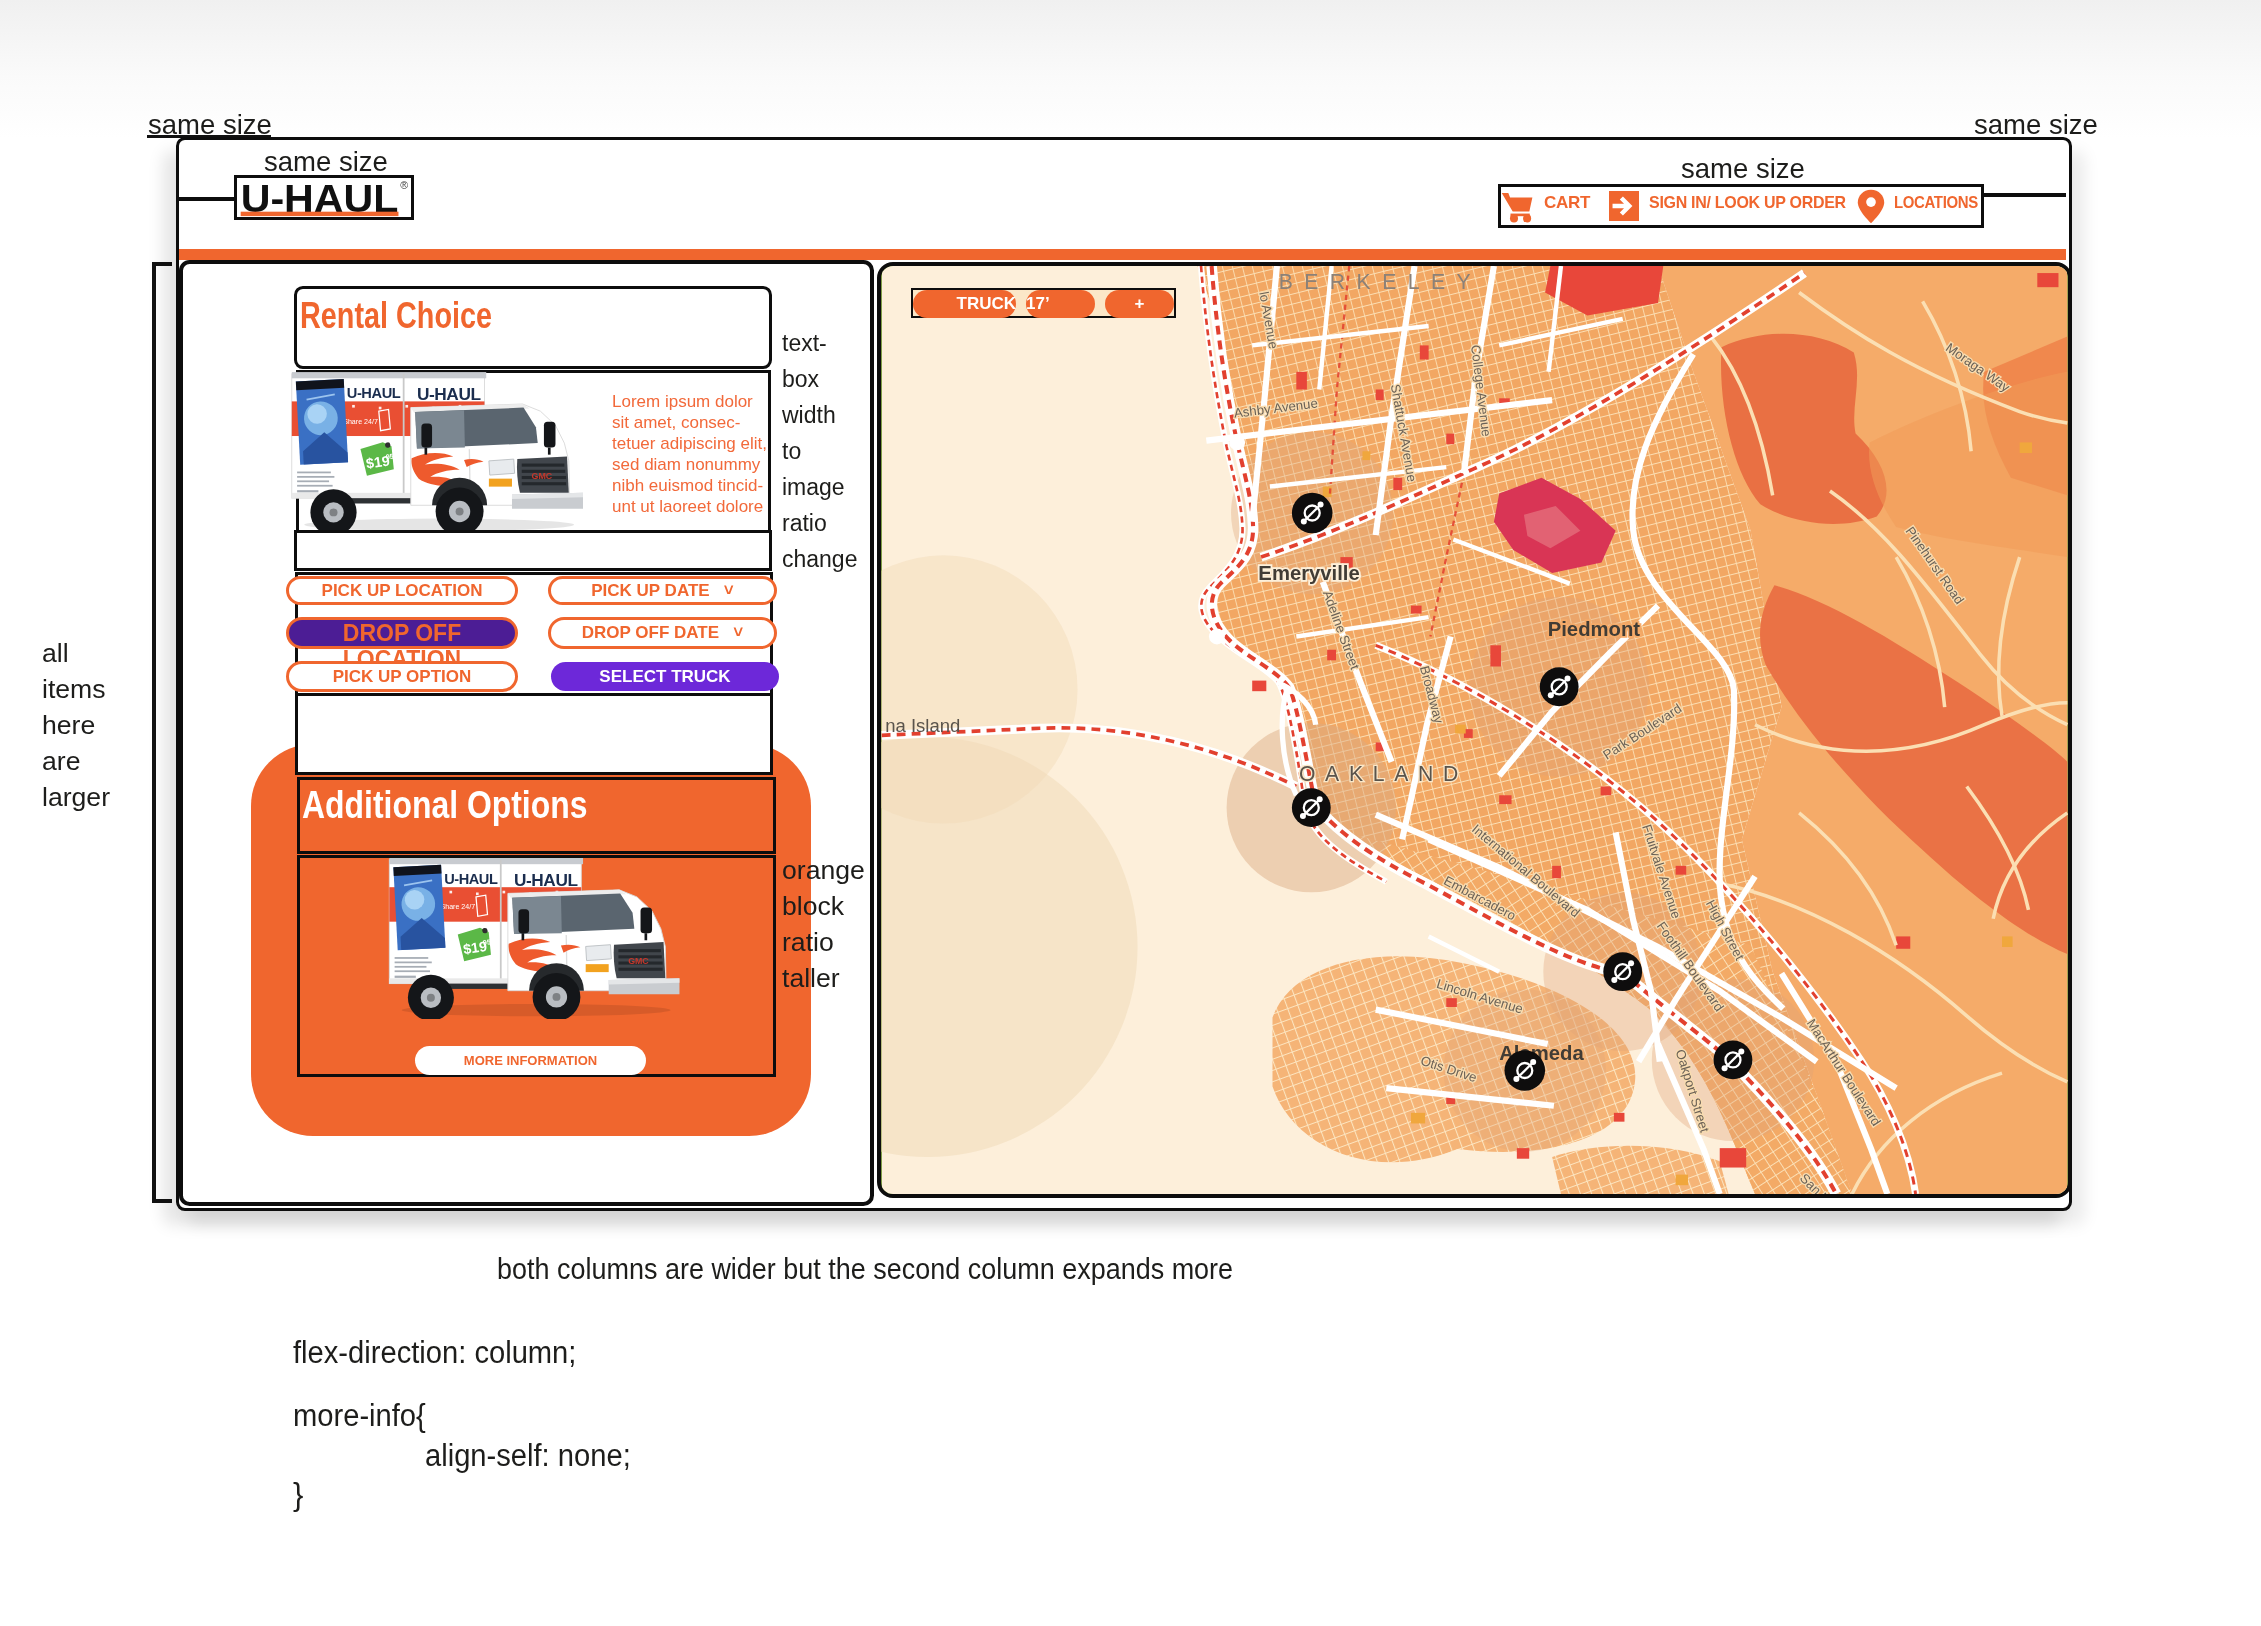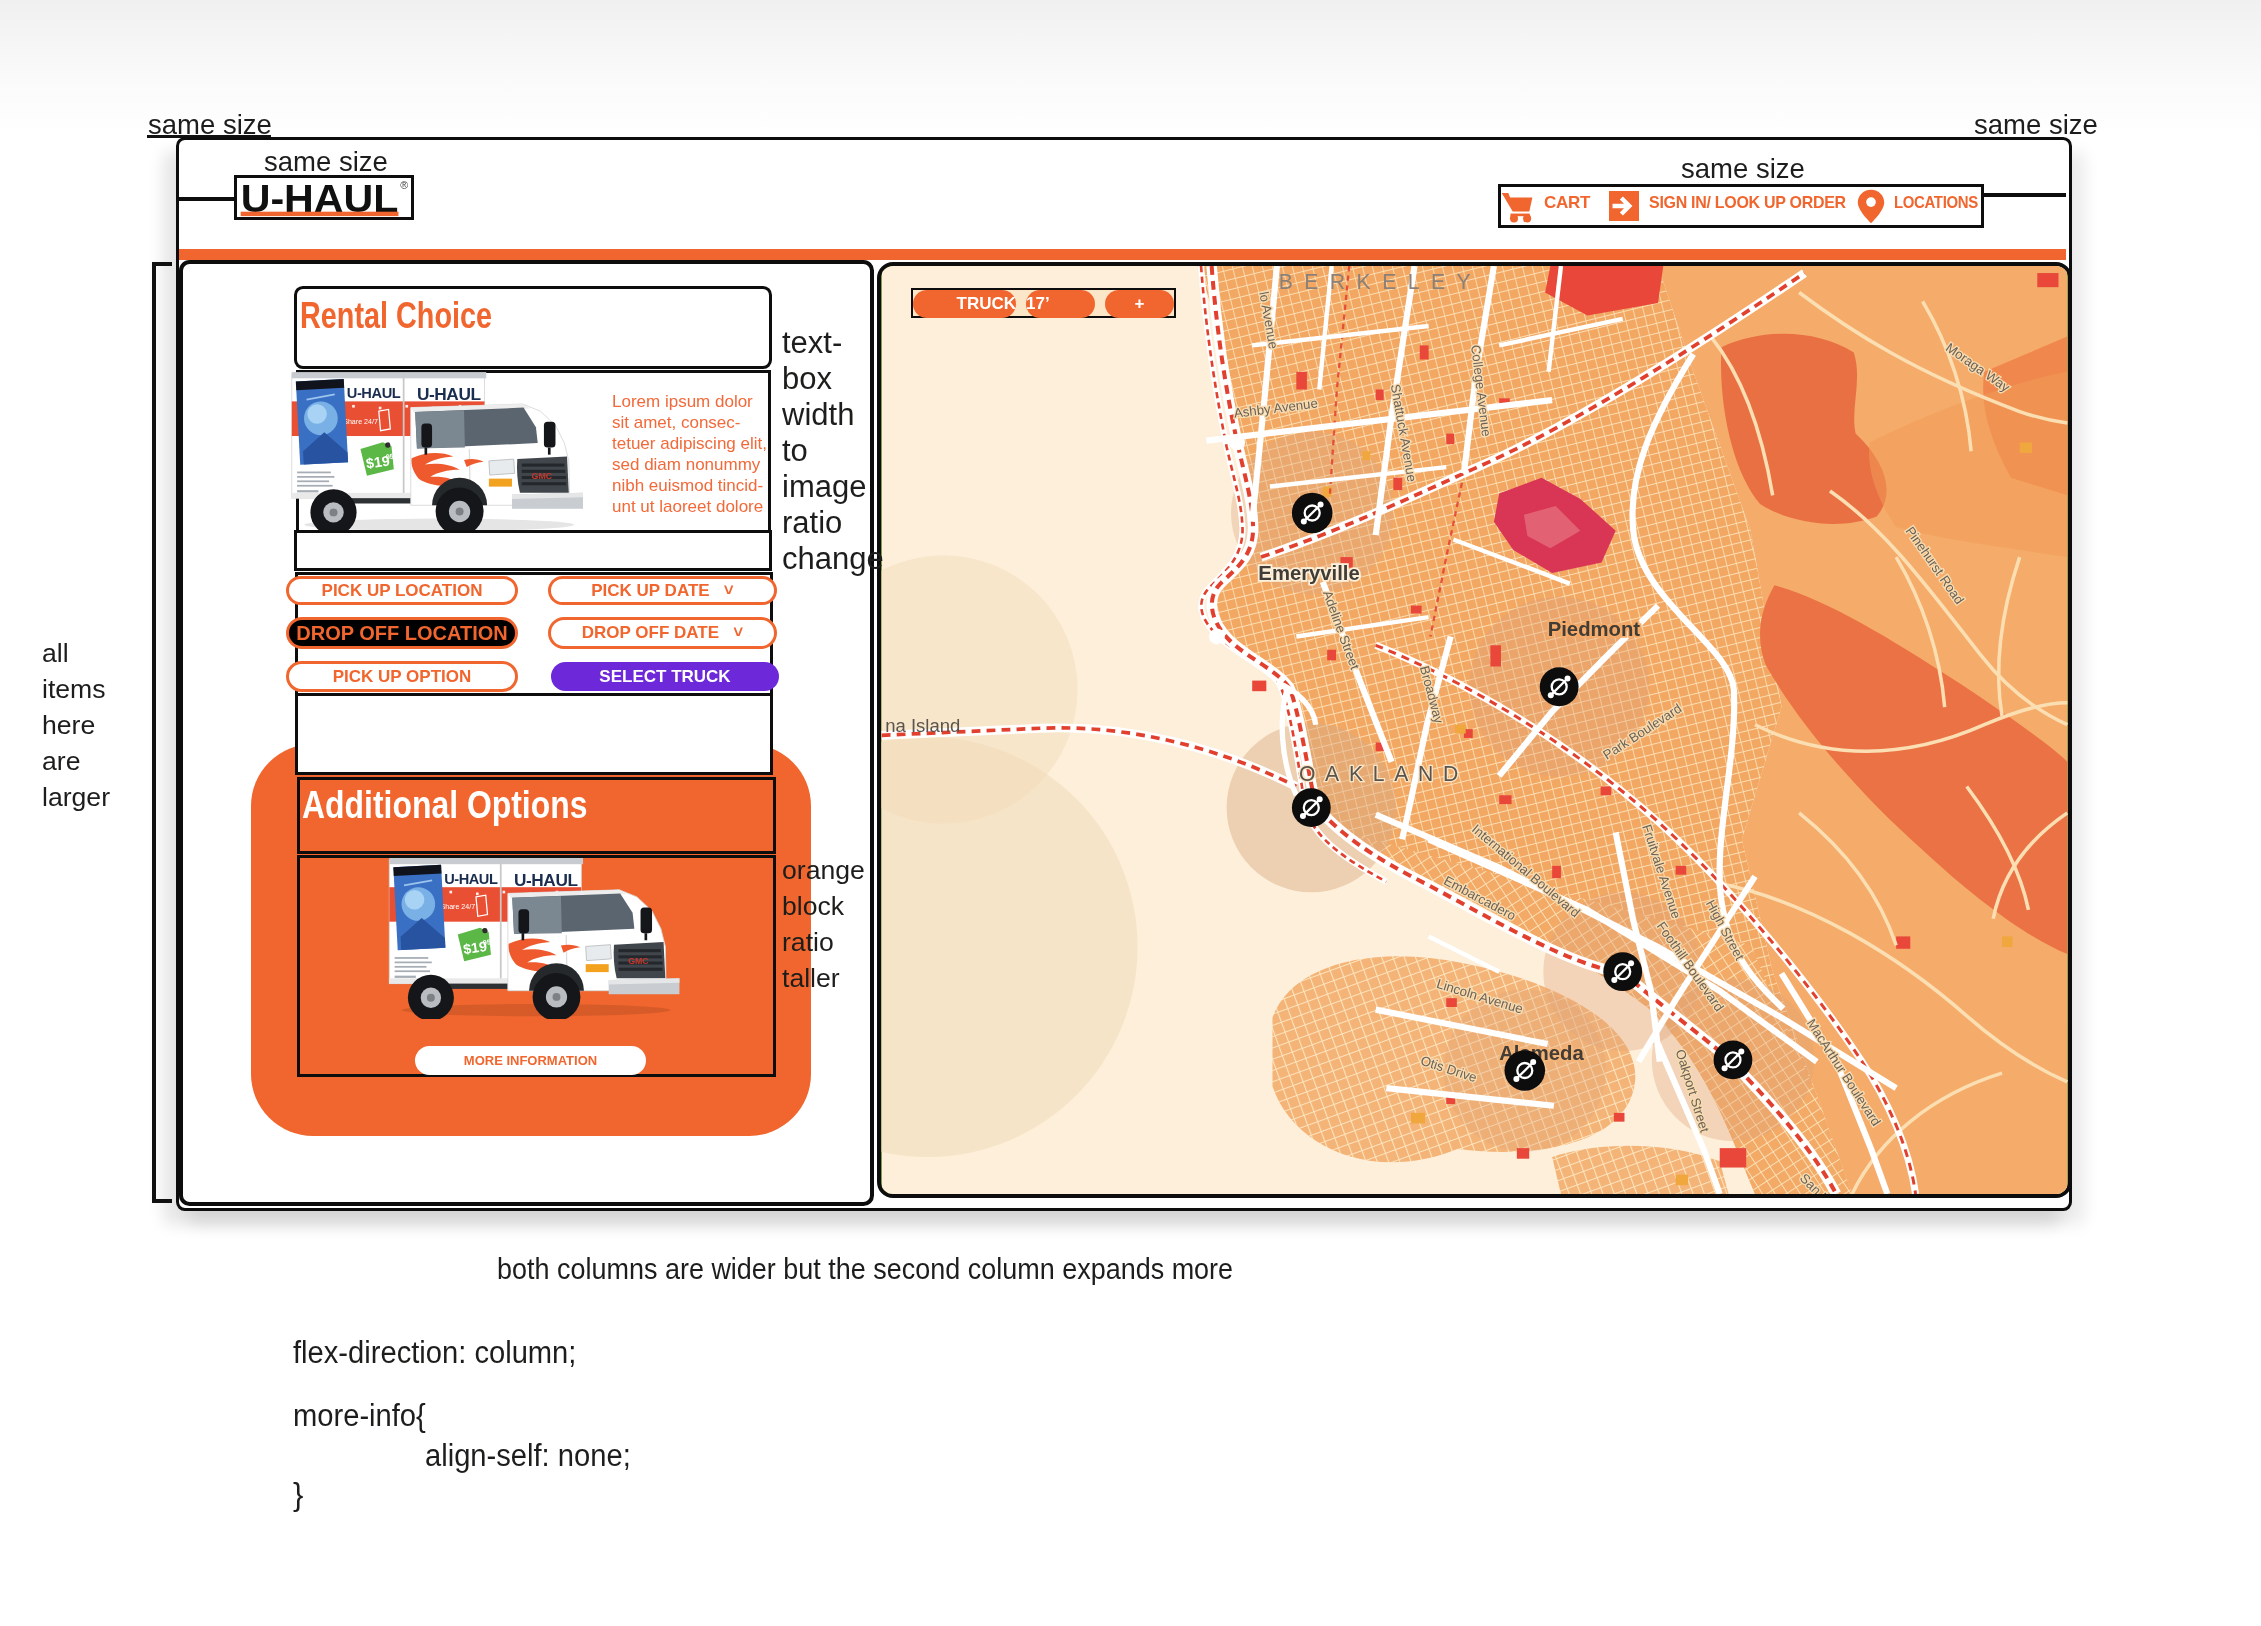--- a/index.html
+++ b/index.html
@@ -336,21 +336,21 @@
 <div class="abs" style="left:1026px;top:290px;width:69px;height:27.5px;border-radius:14px;background:#f0662e;color:#fff;font-weight:bold;font-size:17px;text-align:left;line-height:27.5px;">17’</div>
 
 <div class="abs" style="left:1105px;top:290px;width:69px;height:27.5px;border-radius:14px;background:#f0662e;color:#fff;font-weight:bold;font-size:17px;text-align:center;line-height:27.5px;">+</div>
 
 <div class="abs" style="left:152px;top:262px;width:4.4px;height:940px;background:#111;"></div>
 <div class="abs" style="left:152px;top:262px;width:19.5px;height:3.5px;background:#111;"></div>
 <div class="abs" style="left:152px;top:1199px;width:19.5px;height:3.5px;background:#111;"></div>
 
 <div class="abs note" style="left:42px;top:635px;font-size:26.6px;line-height:36px;">all<br>items<br>here<br>are<br>larger</div>
 
-<div class="abs note" style="left:782px;top:325px;font-size:31px;line-height:36px;">text-<br>box<br>width<br>to<br>image<br>ratio<br>change</div>
+<div class="abs note" style="left:782px;top:325px;font-size:23px;line-height:36px;">text-<br>box<br>width<br>to<br>image<br>ratio<br>change</div>
 
 <div class="abs note" style="left:782px;top:852px;font-size:26.6px;line-height:36px;">orange<br>block<br>ratio<br>taller</div>
 
 <div class="abs note" style="left:497px;top:1253px;font-size:29px;transform:scale(0.93,1);transform-origin:left top;white-space:nowrap;">both columns are wider but the second column expands more</div>
 
 <div class="abs note" style="left:293px;top:1335px;font-size:31px;transform:scale(0.94,1);transform-origin:left top;white-space:nowrap;">flex-direction: column;</div>
 
 <div class="abs note" style="left:293px;top:1398px;font-size:31px;transform:scale(0.94,1);transform-origin:left top;white-space:nowrap;">more-info{</div>
 
 <div class="abs note" style="left:425px;top:1438px;font-size:31px;transform:scale(0.94,1);transform-origin:left top;white-space:nowrap;">align-self: none;</div>
@@ -462,21 +462,21 @@
 <div class="abs" style="left:612px;top:391px;font-size:17px;line-height:21px;color:#f2693a;white-space:nowrap;">Lorem ipsum dolor<br>sit amet, consec-<br>tetuer adipiscing elit,<br>sed diam nonummy<br>nibh euismod tincid-<br>unt ut laoreet dolore</div>
 
 <div class="abs" style="left:294px;top:530px;width:472px;height:35px;border:3.5px solid #0d0d0d;background:#fff;"></div>
 
 <div class="abs" style="left:295px;top:572px;width:472px;height:118px;border:3.5px solid #0d0d0d;background:#fff;"></div>
 
 <div class="abs" style="left:286px;top:576px;width:226px;height:23px;border:3.5px solid #f0662e;border-radius:15px;background:#fff;text-align:center;font-weight:bold;font-size:17px;color:#f0662e;line-height:23px;">PICK UP LOCATION</div>
 
 <div class="abs" style="left:548px;top:576px;width:223px;height:23px;border:3.5px solid #f0662e;border-radius:15px;background:#fff;text-align:center;font-weight:bold;font-size:17px;color:#f0662e;line-height:23px;">PICK UP DATE&nbsp;&nbsp;&nbsp;˅</div>
 
-<div class="abs" style="left:286px;top:617px;width:226px;height:26px;border:3.5px solid #f0662e;border-radius:16px;background:#000000;text-align:center;font-weight:bold;font-size:20px;color:#f0662e;line-height:26px;">DROP OFF LOCATION</div>
+<div class="abs" style="left:286px;top:617px;width:226px;height:26px;border:3.5px solid #f0662e;border-radius:16px;background:#4c1d95;text-align:center;font-weight:bold;font-size:23px;color:#f0662e;line-height:26px;">DROP OFF LOCATION</div>
 
 <div class="abs" style="left:548px;top:617px;width:223px;height:26px;border:3.5px solid #f0662e;border-radius:16px;background:#fff;text-align:center;font-weight:bold;font-size:17px;color:#f0662e;line-height:26px;">DROP OFF DATE&nbsp;&nbsp;&nbsp;˅</div>
 
 <div class="abs" style="left:286px;top:661px;width:226px;height:25px;border:3.5px solid #f0662e;border-radius:16px;background:#fff;text-align:center;font-weight:bold;font-size:17px;color:#f0662e;line-height:25px;">PICK UP OPTION</div>
 
 <div class="abs" style="left:551px;top:662px;width:228px;height:29px;border-radius:15px;background:#6d28d9;text-align:center;font-weight:bold;font-size:17px;color:#fff;line-height:29px;">SELECT TRUCK</div>
 
 <div class="abs" style="left:295px;top:693px;width:472px;height:76px;border:3.5px solid #0d0d0d;background:#fff;z-index:2;"></div>
 
 <div class="abs" style="left:251px;top:744px;width:560px;height:392px;border-radius:62px;background:#f0662e;"></div>

